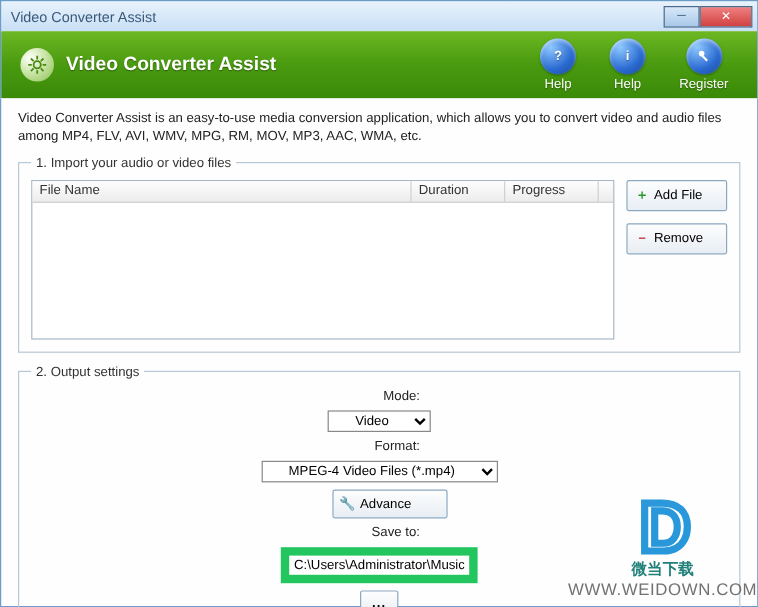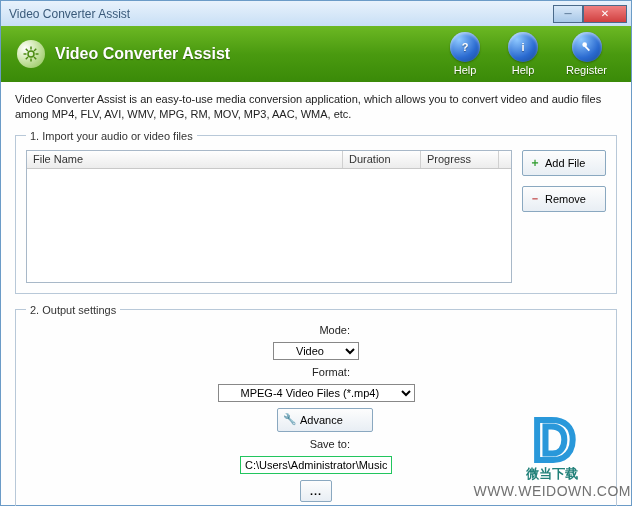--- a/index.html
+++ b/index.html
@@ -41,21 +41,21 @@
 .sidebtns { width: 84px; display: flex; flex-direction: column; gap: 10px; }
 .btn { height: 26px; border: 1px solid #8aa8c0; background: linear-gradient(#fdfdfd, #e8eef4); display: flex; align-items: center; padding: 0 6px; font-size: 11px; cursor: pointer; gap: 4px; border-radius: 2px; }
 .ic { width: 12px; height: 12px; display: inline-flex; align-items: center; justify-content: center; }
 
 
 .row { display: flex; align-items: center; margin-bottom: 6px; gap: 6px; flex-direction: column; }
 .row label { width: 68px; text-align: right; font-size: 11px; color: #222; }
 .sel { flex: 1; height: 36px; border: 1px solid #888; font-size: 11px; padding: 1px 18px; background: #fff; }
 .sel.mode { max-width: 336px; }
 .sel.fmt { max-width: 336px; }
-.inp { flex: 1; height: 20px; border: 1px solid #22c55e; font-size: 11px; padding: 2px 4px; background: #fff; }
+.inp { flex: 1; height: 20px; border: 7px solid #22c55e; font-size: 11px; padding: 2px 4px; background: #fff; }
 .advbtn { width: 96px; height: 24px; margin-left: 18px; }
 .browsebtn { width: 32px; height: 22px; justify-content: center; padding: 0; font-weight: bold; letter-spacing: 1px; }
 
 
 .convertwrap { display: flex; justify-content: center; margin-top: 6px; }
 .convertbtn { width: 148px; height: 28px; border: 1px solid #c8a830; background: linear-gradient(#fff2c0, #f8d870); display: flex; align-items: center; justify-content: center; gap: 8px; font-size: 12px; cursor: pointer; border-radius: 3px; }
 .convertbtn .arrow { width: 18px; height: 18px; background: linear-gradient(#5aa0f0, #2868c0); border-radius: 3px; display: flex; align-items: center; justify-content: center; color: #fff; font-size: 10px; }
 
 
 .wm { position: absolute; right: 0; bottom: 6px; pointer-events: none; opacity: 0.92; text-align: center; }

